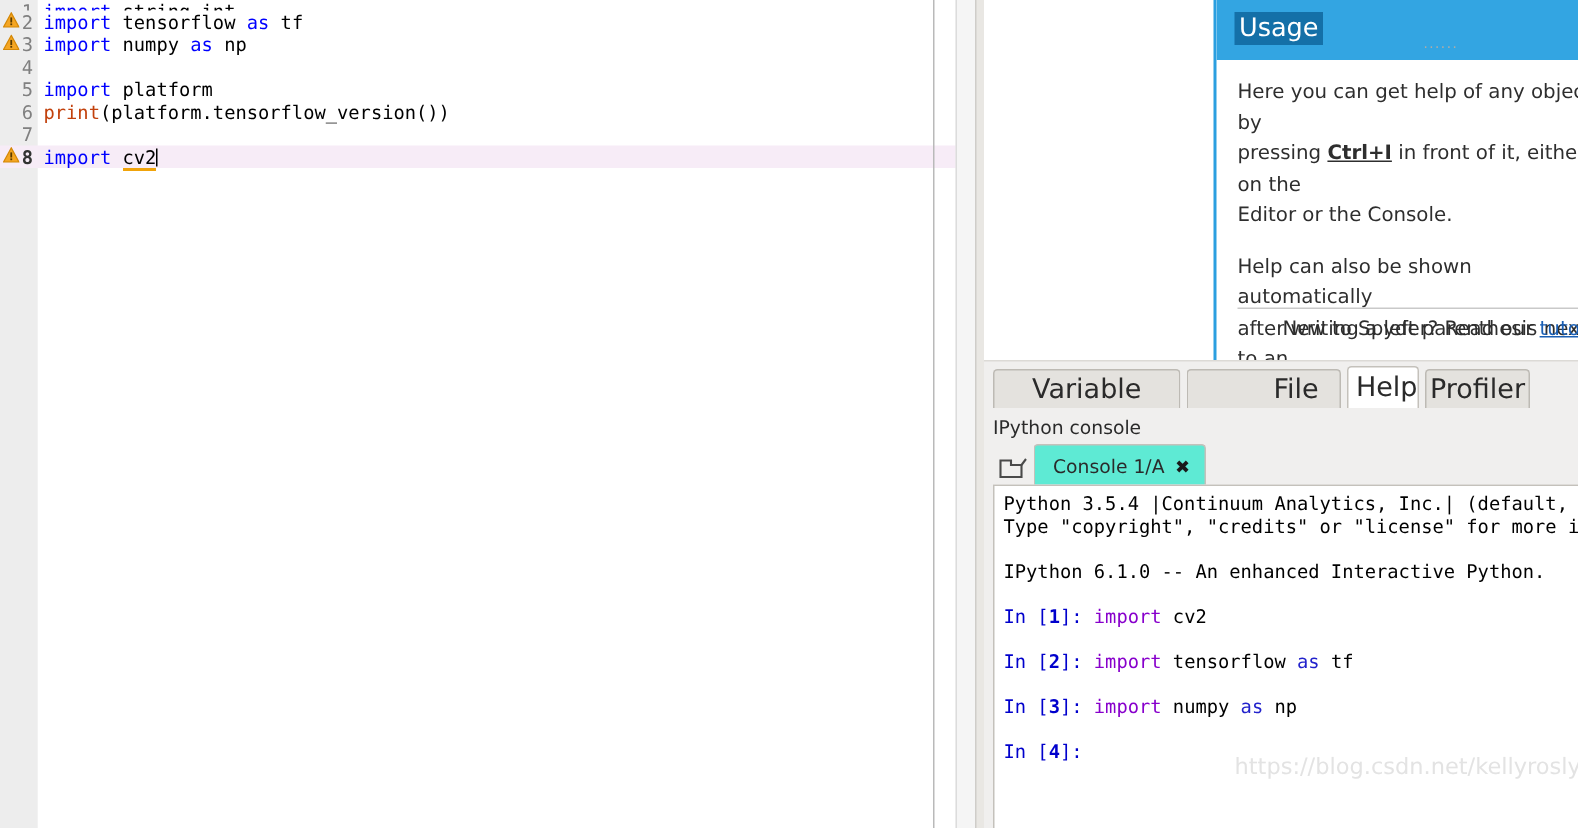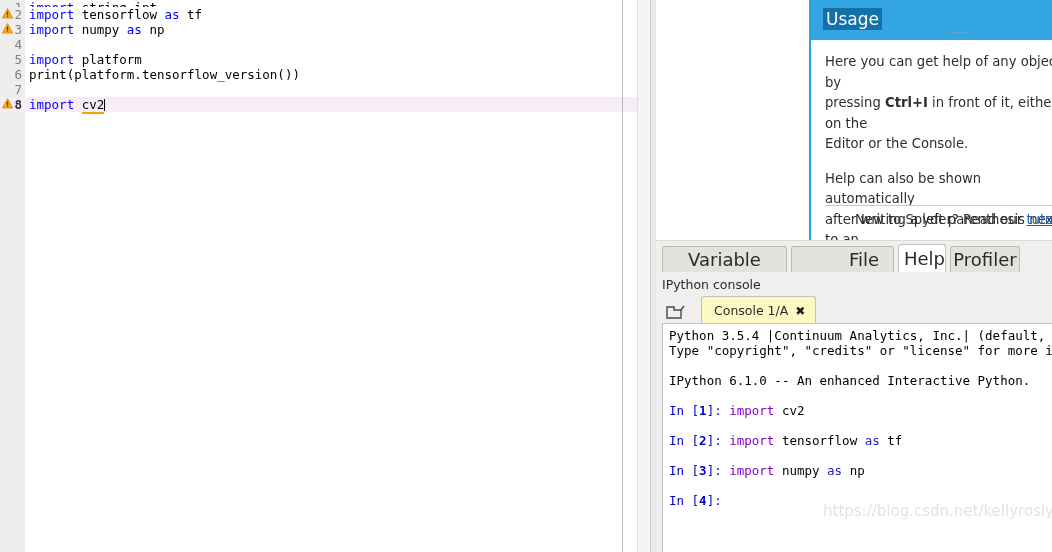--- a/index.html
+++ b/index.html
@@ -35,21 +35,21 @@
   }
   .ln-warn svg{display:block;}
   .ln-num{
     position:absolute;left:0;top:0;width:22px;text-align:right;
     color:#808080;font-family:"DejaVu Sans Mono","Liberation Mono",monospace;
     font-size:12.5px;
   }
   .ln-num.bold{color:#333;font-weight:bold;}
   .ln-code{position:absolute;left:29px;top:0;}
   .kw{color:#0000ff;}
-  .fn{color:#000000;}
+  .fn{color:#c2410c;}
   .plain{color:#000000;}
   .err-underline{
     border-bottom:2px solid #f0a30a;
   }
   .caret{
     display:inline-block;width:1px;height:12px;background:#000;
     vertical-align:-2px;margin-left:0px;
   }
   #margin-line{
     position:absolute;left:622px;top:0;width:1px;height:552px;background:#b9b9b9;
@@ -88,21 +88,21 @@
   #usage-title{
     position:absolute;left:12px;top:8px;
     font-size:17px;color:#ffffff;background:#1470a8;padding:1px 3px;
     font-family:"DejaVu Sans","Liberation Sans",sans-serif;
   }
   #usage-body{
     position:absolute;left:14px;top:52px;right:0;
     font-size:13.2px;line-height:20.5px;color:#2e2e2e;
   }
   #usage-body p{margin:0 0 14px 0;}
-  #usage-body b{font-weight:bold;}
+  #usage-body b{font-weight:bold;text-decoration:underline;}
   #usage-divider{
     position:absolute;left:14px;top:205px;width:240px;height:1px;background:#c9c9c9;
   }
   #usage-footer{
     position:absolute;left:44px;top:212px;font-size:13.2px;color:#2e2e2e;
     white-space:nowrap;
   }
   #usage-footer a{color:#1a5fb4;text-decoration:underline;}
 
   
@@ -133,23 +133,23 @@
     position:absolute;left:6px;top:5px;font-size:12.5px;color:#2a2a2a;
   }
   #console-tabbar{
     position:absolute;left:6px;top:24px;width:390px;height:28px;
   }
   #console-icon{
     position:absolute;left:4px;top:7px;width:20px;height:17px;
   }
   #console-tab{
     position:absolute;left:27px;top:0px;height:28px;line-height:27px;
-    background:#fef9c3;border:1px solid #c4c1bb;border-bottom:none;
+    background:#5eead4;border:1px solid #c4c1bb;border-bottom:none;
     border-radius:3px 3px 0 0;padding:0 10px 0 12px;
-    font-size:12.5px;color:#2a2a2a;white-space:nowrap;box-sizing:border-box;margin-left:12px;
+    font-size:12.5px;color:#2a2a2a;white-space:nowrap;box-sizing:border-box;
   }
   #console-tab .close-x{
     display:inline-block;margin-left:7px;font-weight:bold;font-size:12px;color:#1a1a1a;
   }
   #console-output{
     position:absolute;left:6px;top:51px;width:390px;height:229px;
     background:#ffffff;border:1px solid #c4c1bb;border-top:1px solid #c4c1bb;
     overflow:hidden;
   }
   #console-text{

